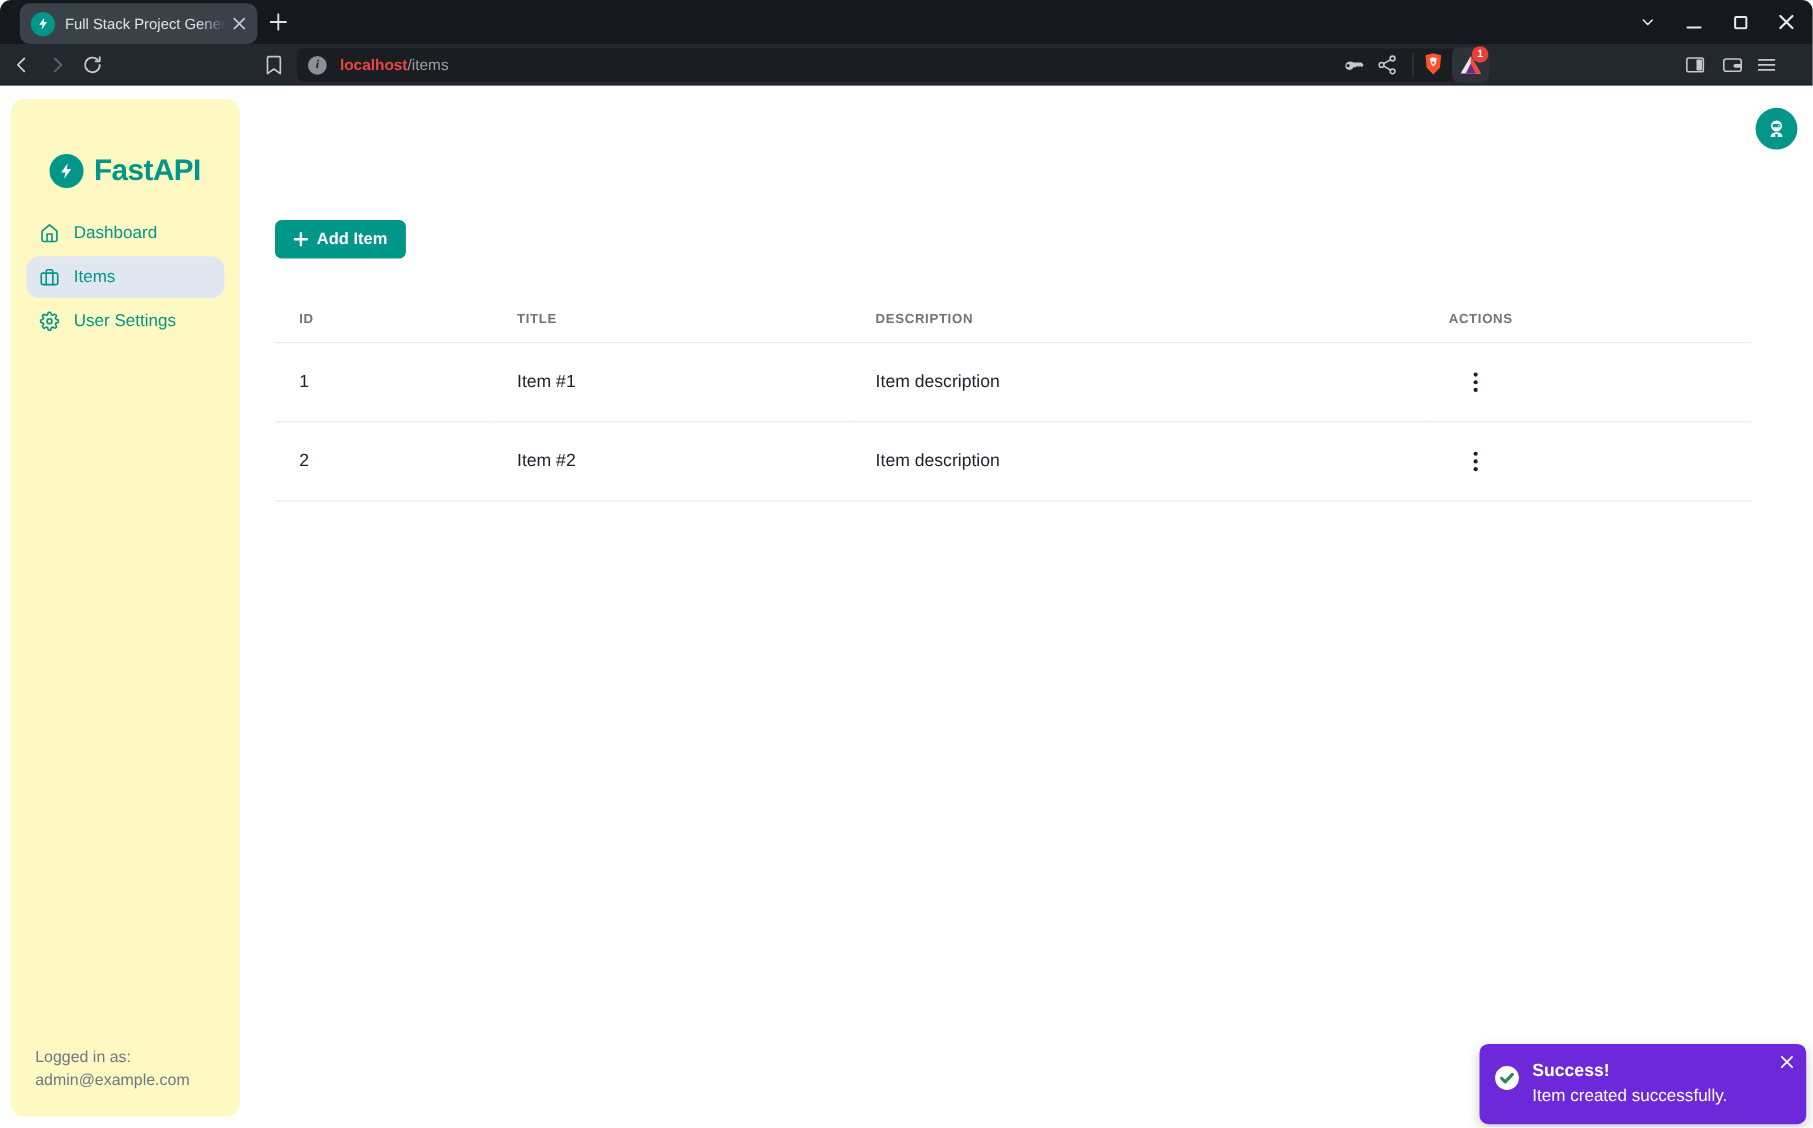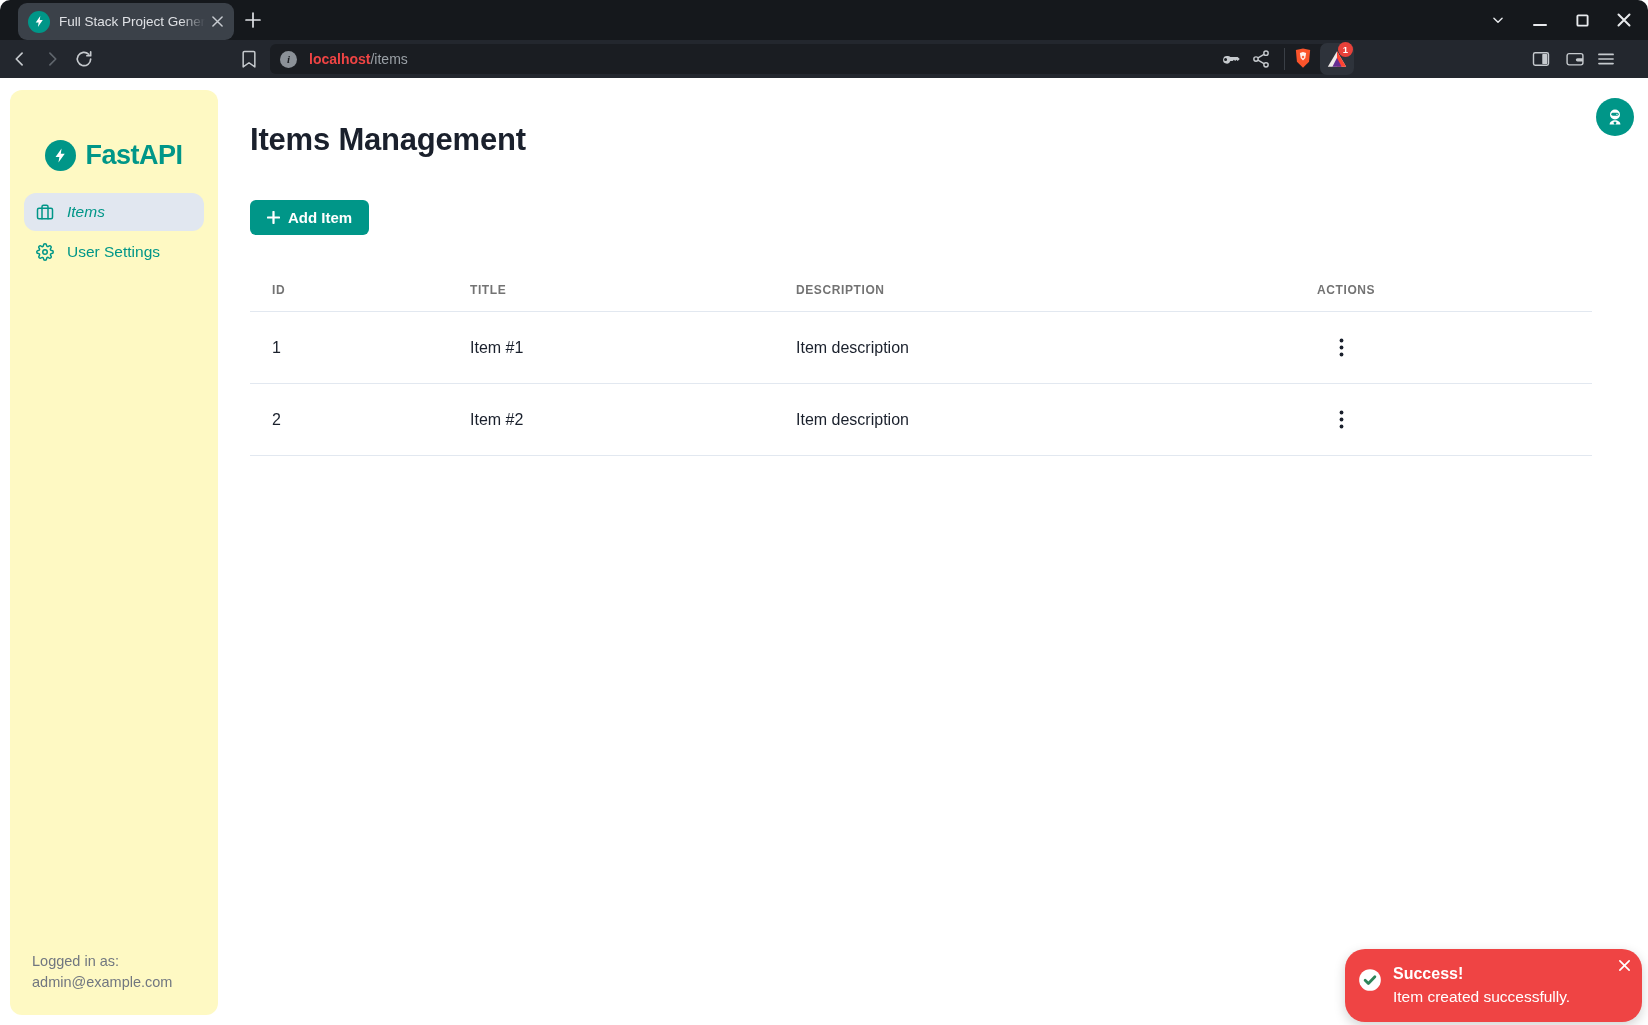--- a/index.html
+++ b/index.html
@@ -84,21 +84,21 @@
   }
   .logo { margin-top:50px; display:flex; align-items:center; justify-content:center; gap:9px; }
   .logo-mark { width:31px; height:31px; border-radius:50%; background:#009688; display:flex; align-items:center; justify-content:center; }
   .logo-text { color:#009688; font-size:27px; font-weight:700; letter-spacing:-0.5px; }
   .side-nav { margin:22px 14px 0 14px; }
   .side-item {
     height:38px; margin-bottom:2px; border-radius:12px;
     display:flex; align-items:center; gap:13px; padding:0 12px;
     color:#009688; font-size:15.5px; cursor:pointer;
   }
-  .side-item.active { background:#e1e7f0;font-style:italic; }
+  .side-item.active { background:#e1e7f0; }
   .side-item .nicon { width:18px; height:18px; flex:none; }
   .sidebar-footer {
     position:absolute; left:22px; bottom:22px;
     color:#717780; font-size:14.5px; line-height:21px;
   }
 
   .page-title {
     position:absolute; left:250px; top:44px;
     font-size:31px; font-weight:700; color:#1a202c; letter-spacing:-0.2px;
   }
@@ -133,21 +133,21 @@
   }
 
   .avatar-btn {
     position:absolute; right:14px; top:20px; width:38px; height:38px;
     border-radius:50%; background:#009688; border:none; cursor:pointer;
     display:flex; align-items:center; justify-content:center;
   }
 
   .toast {
     position:absolute; left:1345px; top:949px; width:297px; height:73px;
-    background:#ef4444; border-radius:20px; color:#fff;
+    background:#6d28d9; border-radius:8px; color:#fff;
     display:flex; align-items:flex-start; padding:13px 14px 0 12px;
     box-shadow:0 4px 12px rgba(0,0,0,.18);
   }
   .toast-icon { width:26px; height:26px; margin-top:5px; flex:none; }
   .toast-body { margin-left:10px; }
   .toast-title { font-size:16px; font-weight:700; line-height:23px; }
   .toast-msg { font-size:15.5px; line-height:23px; }
   .toast-close {
     position:absolute; top:6px; right:8px; width:20px; height:20px;
     background:none; border:none; color:#fff; cursor:pointer;
@@ -286,20 +286,29 @@
     <div class="logo">
       <span class="logo-mark">
         <svg width="17" height="17" viewBox="0 0 24 24">
             <path d="M13.5 2 5 14h5.4l-1.3 8 8.9-12.6h-5.6z" fill="#fff"></path>
           </svg>
       </span>
       <span class="logo-text">FastAPI</span>
     </div>
 
     <div class="side-nav">
+      <div class="side-item">
+        <span class="nicon">
+          <svg viewBox="0 0 24 24" width="18" height="18" fill="none" stroke="#009688" stroke-width="2" stroke-linecap="round" stroke-linejoin="round">
+              <path d="M3 9.5l9-7.5 9 7.5V20a2 2 0 0 1-2 2H5a2 2 0 0 1-2-2z"></path>
+              <polyline points="9 22 9 13 15 13 15 22"></polyline>
+            </svg>
+        </span>
+        <span>Dashboard</span>
+      </div>
       <div class="side-item active">
         <span class="nicon">
           <svg viewBox="0 0 24 24" width="18" height="18" fill="none" stroke="#009688" stroke-width="2" stroke-linecap="round" stroke-linejoin="round">
               <rect x="2" y="7" width="20" height="14" rx="2"></rect>
               <path d="M16 21V5a2 2 0 0 0-2-2h-4a2 2 0 0 0-2 2v16"></path>
             </svg>
         </span>
         <span>Items</span>
       </div>
       <div class="side-item">
@@ -312,21 +321,20 @@
         <span>User Settings</span>
       </div>
     </div>
 
     <div class="sidebar-footer">
       <div>Logged in as:</div>
       <div>admin@example.com</div>
     </div>
   </div>
 
-  <h1 class="page-title">Items Management</h1>
 
   <button class="add-btn">
     <span>
       <svg width="13" height="13" viewBox="0 0 14 14">
           <path d="M7 1v12M1 7h12" stroke="#fff" stroke-width="2.4" stroke-linecap="round"></path>
         </svg>
     </span>
     <span>Add Item</span>
   </button>
 

